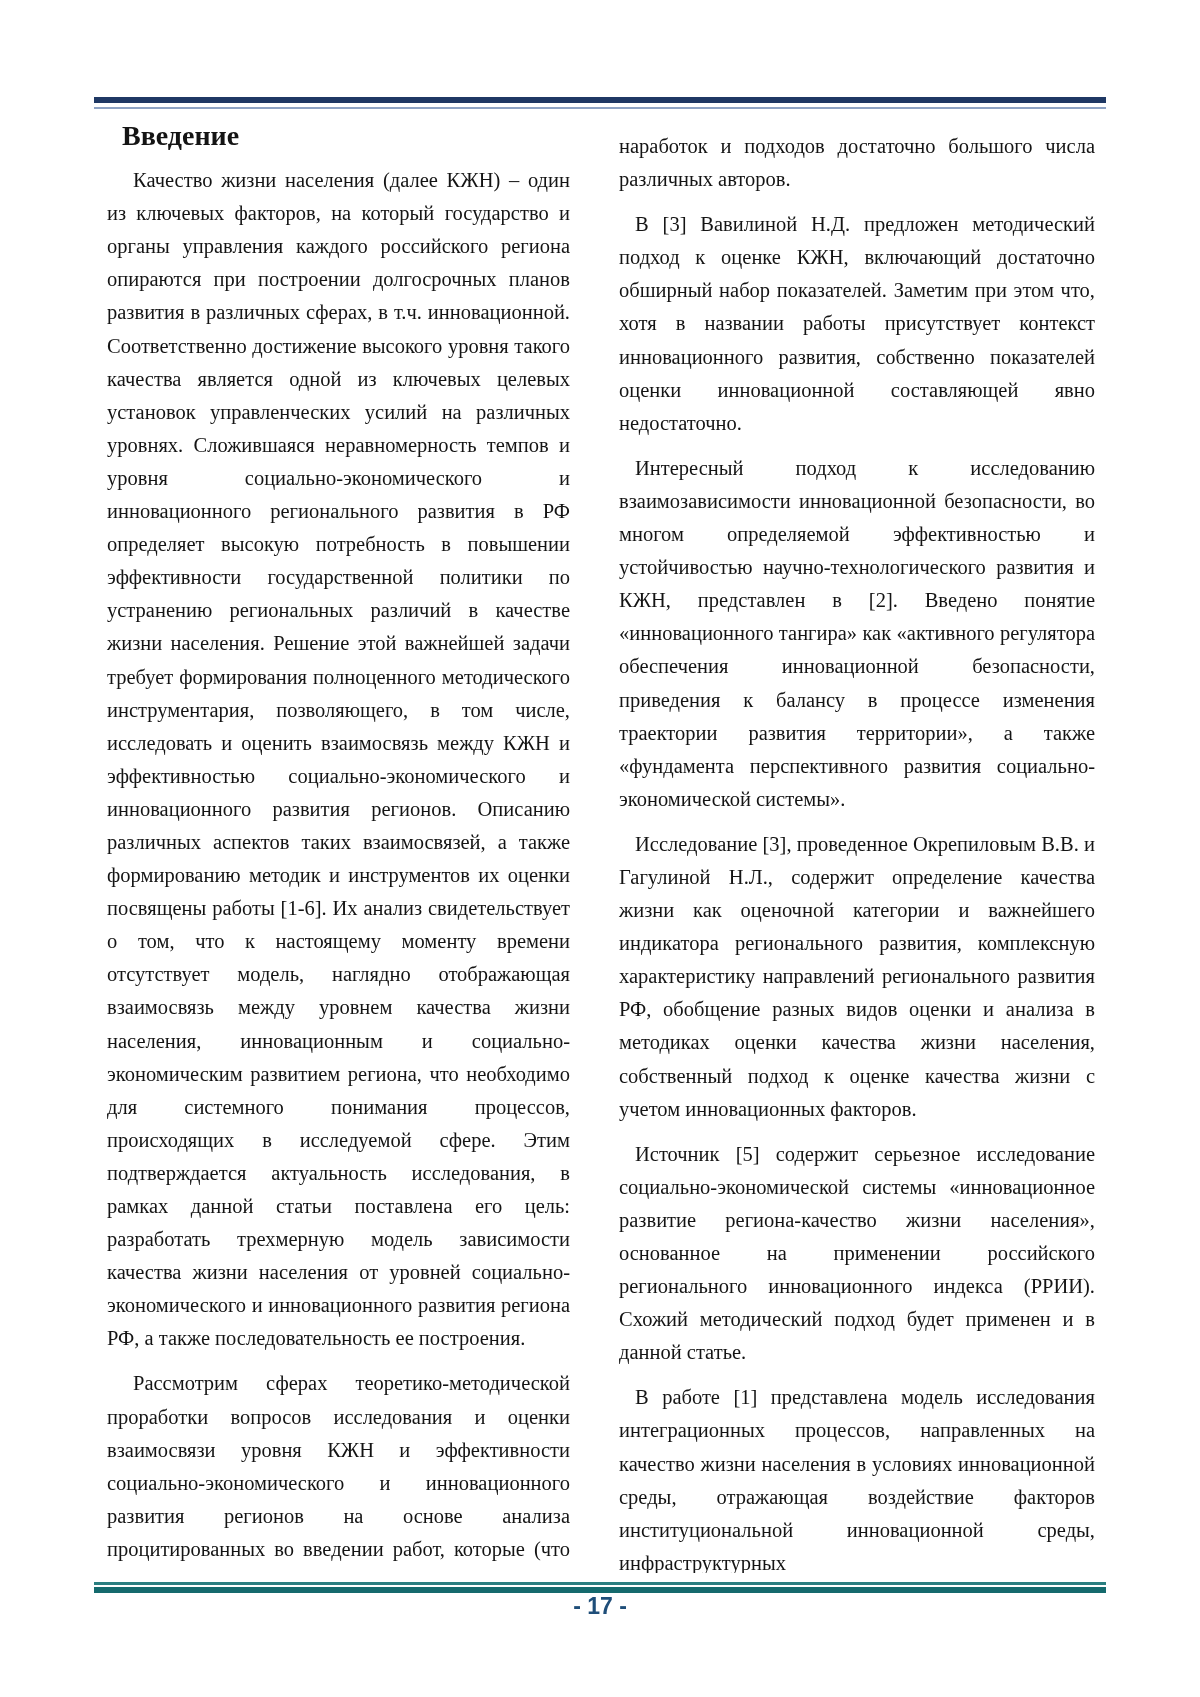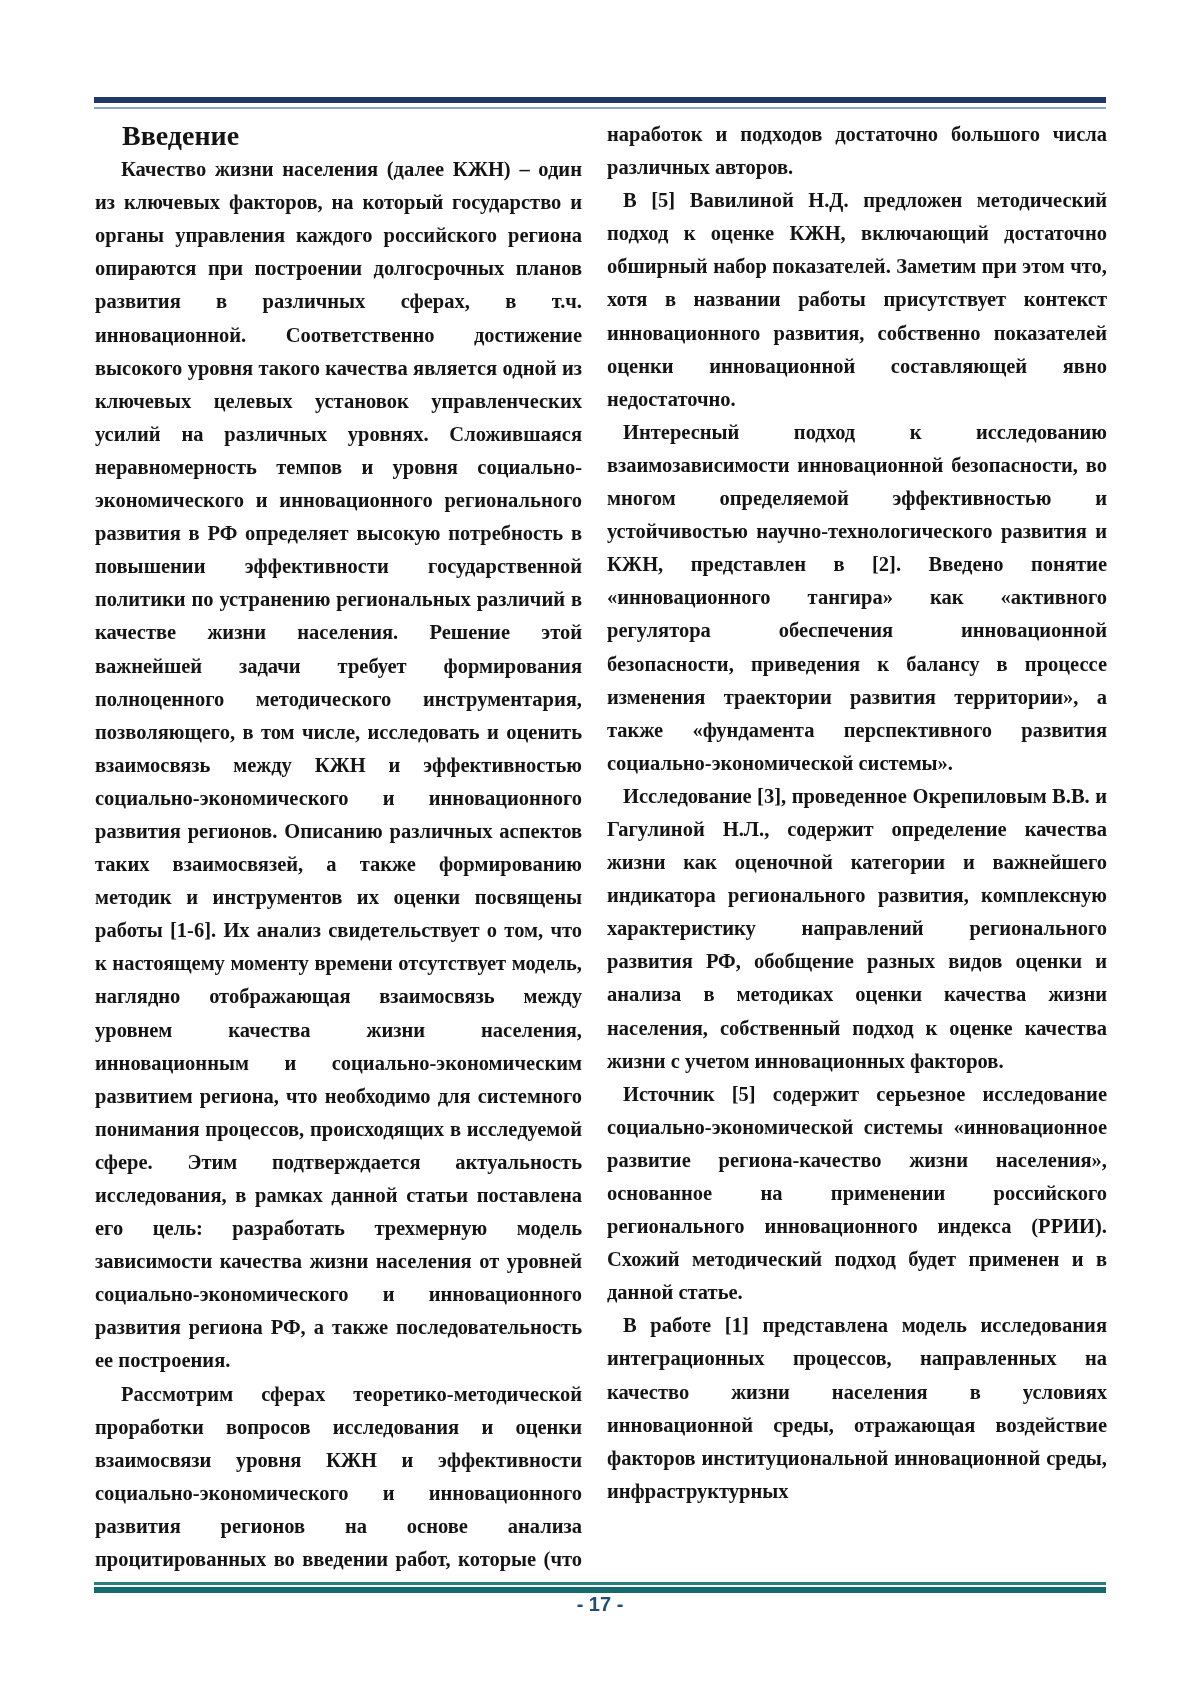--- a/index.html
+++ b/index.html
@@ -49,23 +49,22 @@
     font-size: 28px;
     line-height: 33.1px;
     font-weight: bold;
     margin: 1px;
     text-indent: 26px;
     text-align: left;
   }
   .col h2.spaced { margin-top: 33px; }
 
   .col p {
-    margin: 0;
+    margin: 12px;
     text-indent: 26px;
-    font-weight: bold;
   }
   .col-right p { text-indent: 16px; }
   .col p.noindent { text-indent: 0; }
   
   .col p.force { text-align-last: justify; }
 
   
   .rule-bottom {
     position: absolute;
     left: 94px;
@@ -76,21 +75,21 @@
   .rb-thick { height: 6px; background: #156a6d; margin-top: 2px; }
 
   .page-number {
     position: absolute;
     left: 0;
     top: 1593px;
     width: 1200px;
     text-align: center;
     font-family: "Liberation Sans", sans-serif;
     font-weight: bold;
-    font-size: 20px;
+    font-size: 23px;
     color: #1f4e79;
   }
 </style>
 </head>
 <body>
 
 <div class="page">
 
   <div class="rule-top">
     <div class="rt-thick"></div>
@@ -100,21 +99,21 @@
   <div class="content">
 
     <div class="col col-left">
       <h2>Введение</h2>
       <p>Качество жизни населения (далее КЖН) – один из ключевых факторов, на который государство и органы управления каждого российского региона опираются при построении долгосрочных планов развития в различных сферах, в т.ч. инновационной. Соответственно достижение высокого уровня такого качества является одной из ключевых целевых установок управленческих усилий на различных уровнях. Сложившаяся неравномерность темпов и уровня социально-экономического и инновационного регионального развития в  РФ определяет высокую потребность в повышении эффективности государственной политики по устранению региональных различий в качестве жизни населения. Решение этой важнейшей задачи требует формирования полноценного методического инструментария, позволяющего, в том числе, исследовать и оценить взаимосвязь между КЖН и эффективностью социально-экономического и инновационного развития регионов. Описанию различных аспектов таких взаимосвязей, а также формированию методик и инструментов их оценки посвящены работы [1-6]. Их анализ свидетельствует о том, что к настоящему моменту времени отсутствует модель, наглядно отображающая  взаимосвязь между уровнем качества жизни населения, инновационным и социально-экономическим развитием региона, что необходимо для системного понимания процессов, происходящих в исследуемой сфере. Этим подтверждается актуальность исследования, в рамках  данной статьи поставлена его цель: разработать трехмерную модель зависимости качества жизни населения от  уровней социально-экономического и инновационного развития региона РФ, а также последовательность ее построения.</p>
       <p class="force">Рассмотрим сферах теоретико-методической проработки вопросов исследования и оценки взаимосвязи  уровня КЖН и эффективности социально-экономического и инновационного развития регионов на основе анализа процитированных во введении работ, которые (что очень важно!) содержат обобщение</p>
     </div>
 
     <div class="col col-right">
       <p class="noindent">наработок и подходов достаточно большого числа различных авторов.</p>
-      <p>В [5] Вавилиной Н.Д. предложен методический подход к оценке КЖН, включающий достаточно обширный набор показателей. Заметим при этом что, хотя в названии работы присутствует контекст инновационного развития, собственно показателей оценки инновационной составляющей явно недостаточно.</p>
+      <p>В [3] Вавилиной Н.Д. предложен методический подход к оценке КЖН, включающий достаточно обширный набор показателей. Заметим при этом что, хотя в названии работы присутствует контекст инновационного развития, собственно показателей оценки инновационной составляющей явно недостаточно.</p>
       <p>Интересный подход к исследованию взаимозависимости инновационной безопасности, во многом определяемой эффективностью и устойчивостью научно-технологического развития и КЖН, представлен в  [2]. Введено понятие «инновационного тангира»  как «активного регулятора обеспечения инновационной безопасности, приведения к балансу в процессе изменения траектории развития территории», а также «фундамента перспективного развития социально-экономической системы».</p>
       <p>Исследование [3], проведенное Окрепиловым В.В. и Гагулиной Н.Л., содержит определение качества жизни как оценочной категории и важнейшего индикатора регионального развития, комплексную характеристику направлений регионального развития РФ, обобщение разных видов оценки и анализа в методиках оценки качества жизни населения, собственный подход к оценке качества жизни с учетом инновационных факторов.</p>
       <p>Источник [5] содержит серьезное исследование социально-экономической системы «инновационное развитие региона-качество жизни населения», основанное на применении российского регионального инновационного индекса (РРИИ). Схожий методический подход будет применен и в данной статье.</p>
       <p class="force">В работе [1] представлена модель исследования интеграционных процессов, направленных на качество жизни населения в условиях инновационной среды, отражающая воздействие факторов институциональной инновационной среды, инфраструктурных</p>
     </div>
 
   </div>
 
   <div class="rule-bottom">
     <div class="rb-thin"></div>

